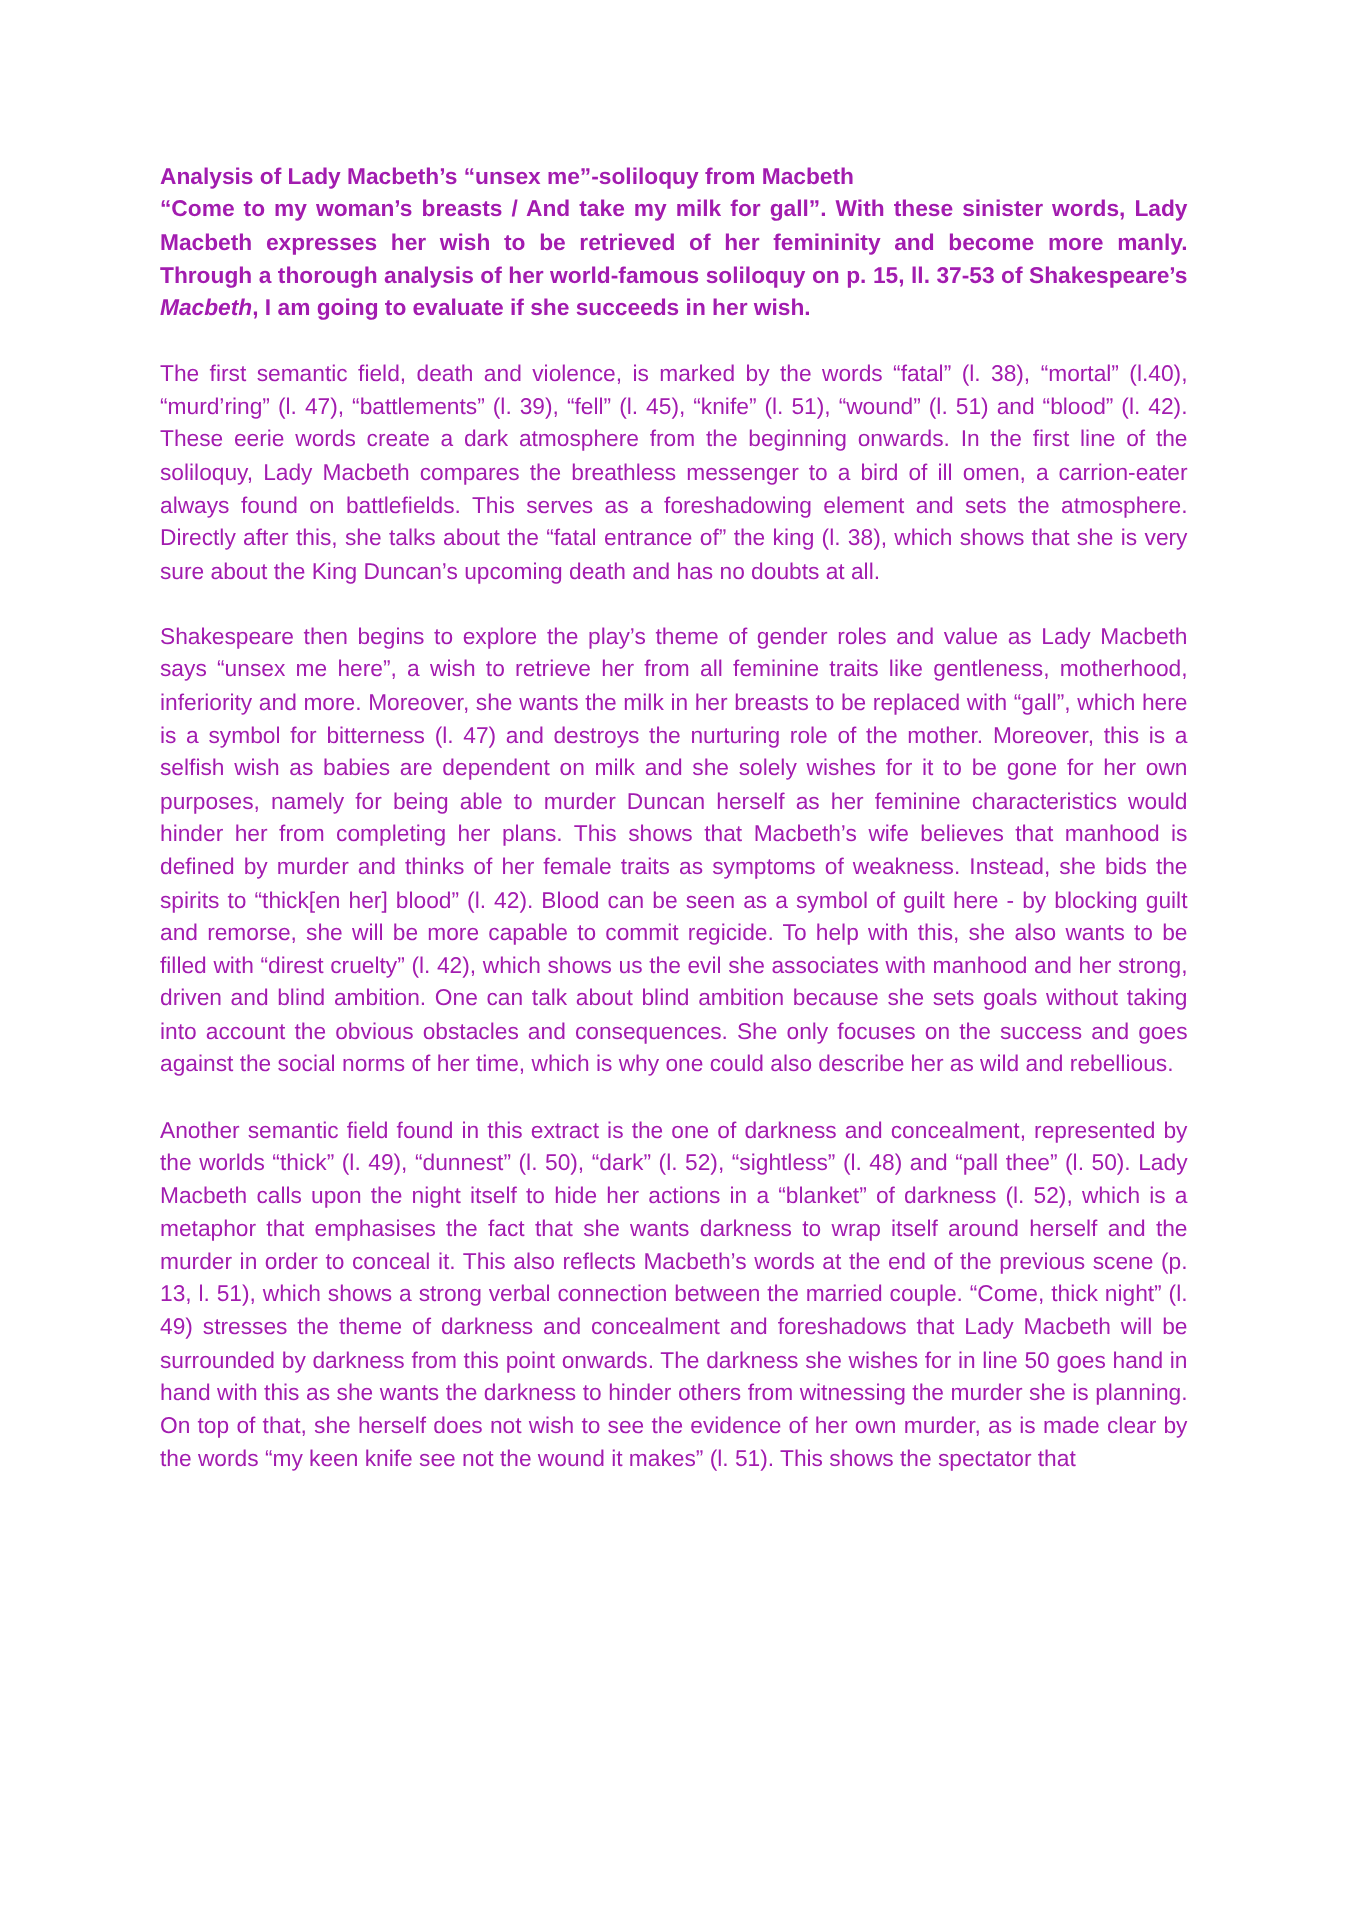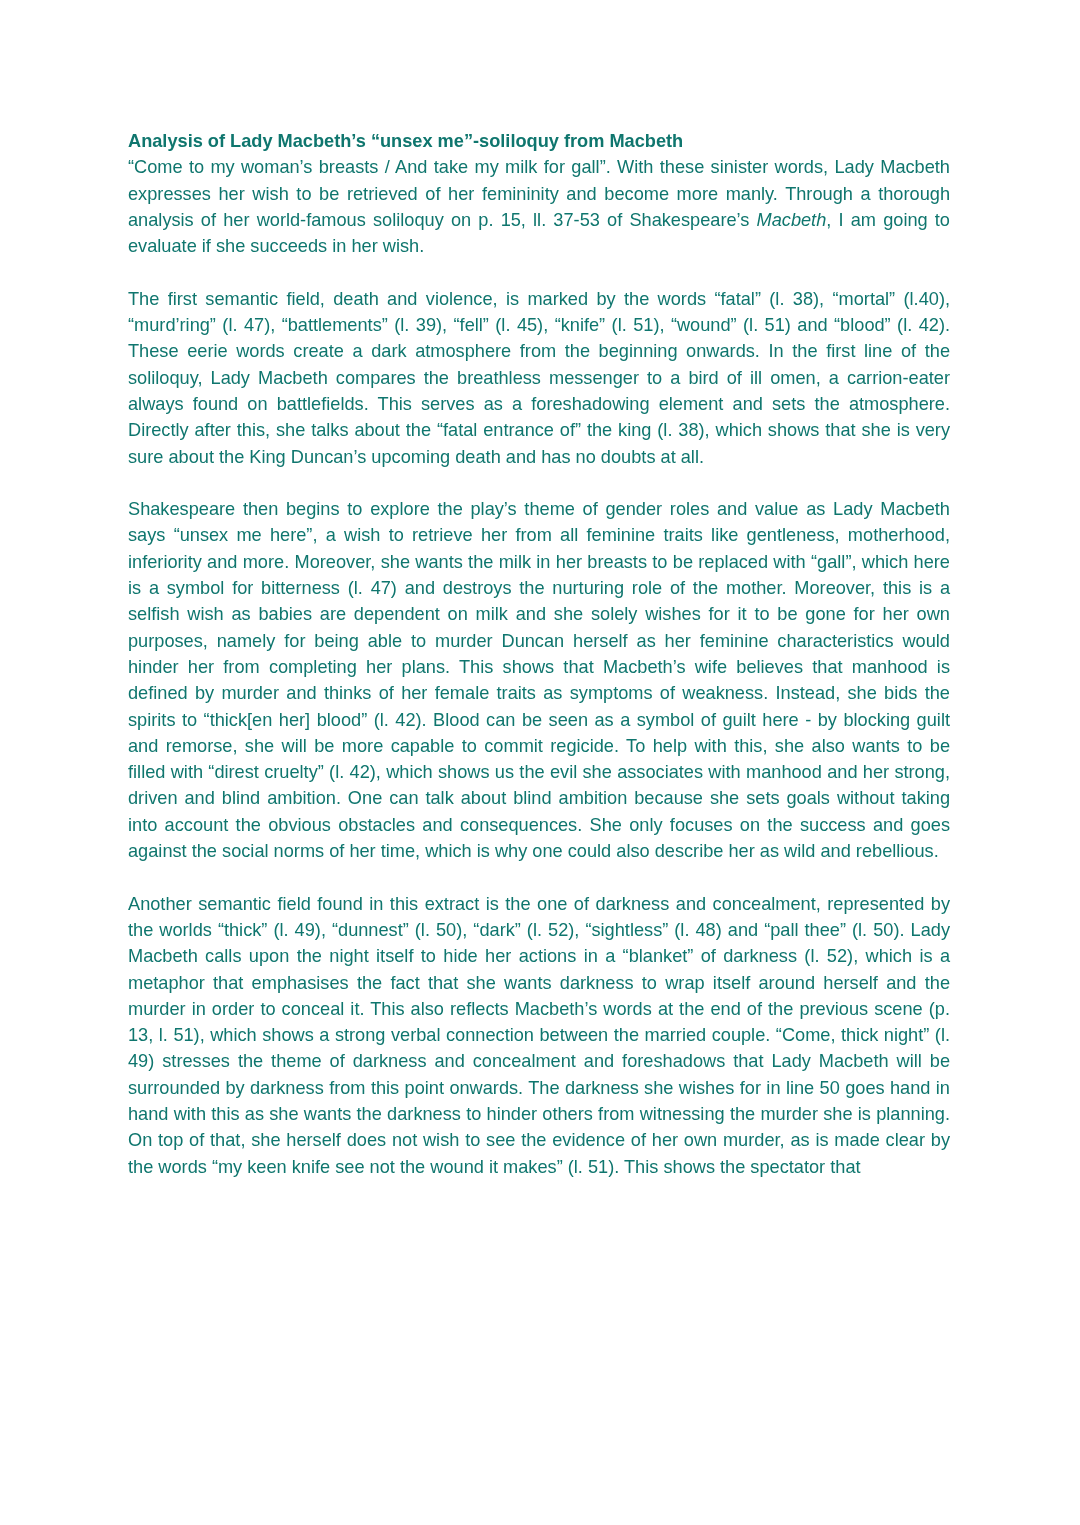--- a/index.html
+++ b/index.html
@@ -5,25 +5,25 @@
   html, body { margin: 0; padding: 0; background: #ffffff; }
   body { width: 1080px; height: 1525px; position: relative; overflow: hidden; }
   .page {
     position: absolute;
     left: 128px;
     top: 128px;
     width: 822px;
     font-family: "Liberation Sans", sans-serif;
     font-size: 18.2px;
     line-height: 26.3px;
-    color: #0f766e;
+    color: #a21caf;
   }
   .title { font-weight: bold; margin: 0; }
   p { margin: 0 0 26.3px 0; text-align: justify; text-align-last: left; }
-  p.first { margin-top: 0; }
+  p.first { margin-top: 0; font-weight: bold; }
   em { font-style: italic; }
 </style>
 </head>
 <body>
 
 <div class="page">
   <div class="title">Analysis of Lady Macbeth’s “unsex me”-soliloquy from Macbeth</div>
   <p class="first"><span>“Come to my woman’s breasts / And take my milk for gall”. With these sinister words, Lady Macbeth expresses her wish to be retrieved of her femininity and become more manly. Through a thorough analysis of her world-famous soliloquy on p. 15, ll. 37-53 of Shakespeare’s </span><em>Macbeth</em><span>, I am going to evaluate if she succeeds in her wish.</span></p>
   <p>The first semantic field, death and violence, is marked by the words “fatal” (l. 38), “mortal” (l.40), “murd’ring” (l. 47), “battlements” (l. 39), “fell” (l. 45), “knife” (l. 51), “wound” (l. 51) and “blood” (l. 42). These eerie words create a dark atmosphere from the beginning onwards. In the first line of the soliloquy, Lady Macbeth compares the breathless messenger to a bird of ill omen, a carrion-eater always found on battlefields. This serves as a foreshadowing element and sets the atmosphere. Directly after this, she talks about the “fatal entrance of” the king (l. 38), which shows that she is very sure about the King Duncan’s upcoming death and has no doubts at all.</p>
   <p>Shakespeare then begins to explore the play’s theme of gender roles and value as Lady Macbeth says “unsex me here”, a wish to retrieve her from all feminine traits like gentleness, motherhood, inferiority and more. Moreover, she wants the milk in her breasts to be replaced with “gall”, which here is a symbol for bitterness (l. 47) and destroys the nurturing role of the mother. Moreover, this is a selfish wish as babies are dependent on milk and she solely wishes for it to be gone for her own purposes, namely for being able to murder Duncan herself as her feminine characteristics would hinder her from completing her plans. This shows that Macbeth’s wife believes that manhood is defined by murder and thinks of her female traits as symptoms of weakness. Instead, she bids the spirits to “thick[en her] blood” (l. 42). Blood can be seen as a symbol of guilt here - by blocking guilt and remorse, she will be more capable to commit regicide. To help with this, she also wants to be filled with “direst cruelty” (l. 42), which shows us the evil she associates with manhood and her strong, driven and blind ambition. One can talk about blind ambition because she sets goals without taking into account the obvious obstacles and consequences. She only focuses on the success and goes against the social norms of her time, which is why one could also describe her as wild and rebellious.</p>

